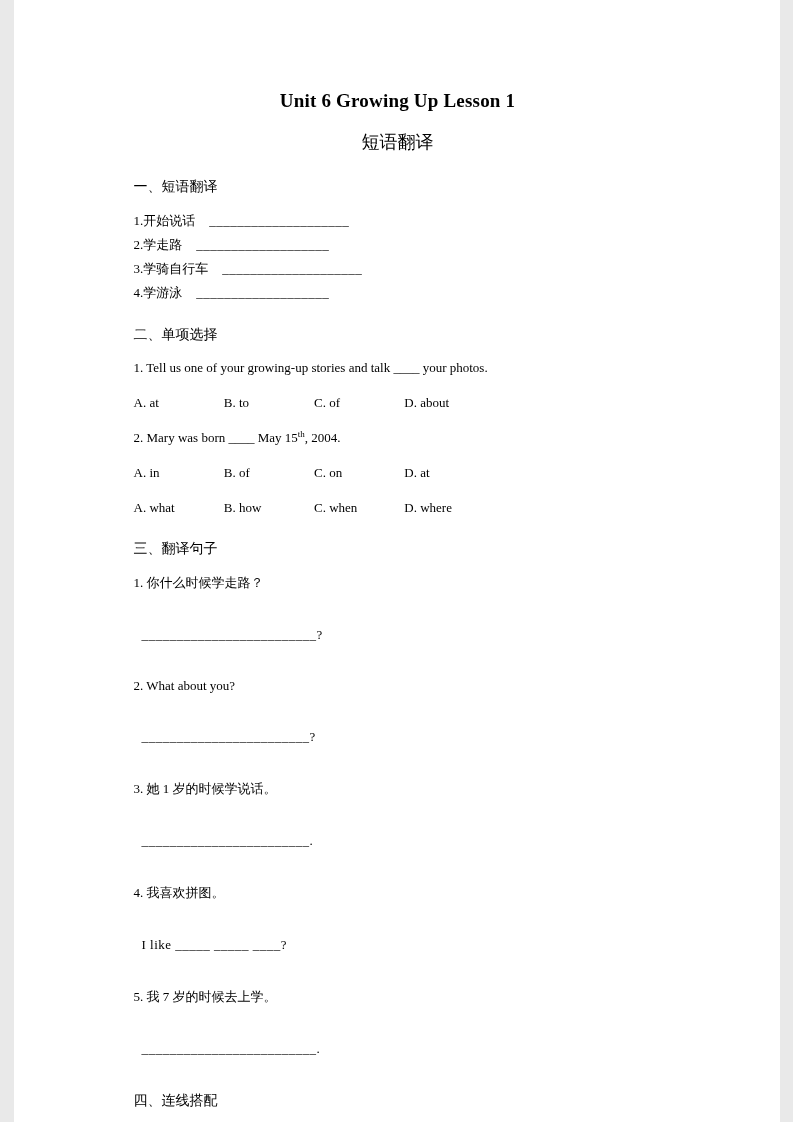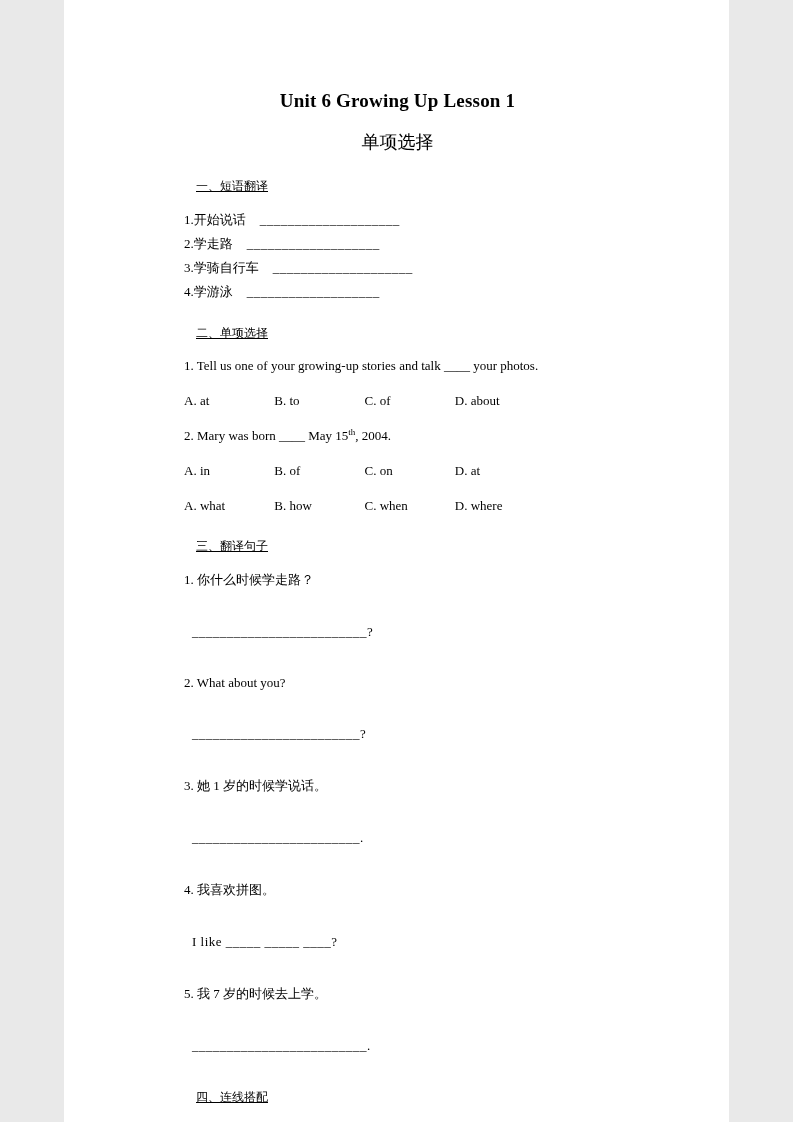--- a/index.html
+++ b/index.html
@@ -1,18 +1,18 @@
 <!DOCTYPE html>
 <html><head>
 <meta charset="utf-8">
 <style>
   * { box-sizing: border-box; }
   html, body { margin: 0; padding: 0; background: #e9e9e9; }
   .page {
-    width: 665px;
+    width: 766px;
     height: 1122px;
     margin: 0 auto;
     background: #ffffff;
     color: #000000;
     font-family: "Liberation Serif", "DejaVu Serif", serif;
     padding: 90px 118px 40px 120px;
     overflow: hidden;
   }
   .title {
     font-size: 19px;
@@ -21,24 +21,23 @@
     margin: 0 0 18px 0;
     letter-spacing: 0.2px;
   }
   .subtitle {
     font-size: 18px;
     font-weight: normal;
     text-align: center;
     margin: 0 0 24px 0;
   }
   .sec-heading {
-    font-size: 12px;
+    font-size: 14px;
     font-weight: normal;
-    margin: 24px 0 16px 12px;
-    text-decoration: underline;
+    margin: 24px 0 16px 0;
   }
   .row {
     font-size: 13px;
     margin: 6px 0;
     white-space: nowrap;
   }
   .phrase-blank {
     margin-left: 14px;
     letter-spacing: 0.5px;
   }
@@ -66,21 +65,21 @@
     letter-spacing: 0.5px;
   }
   .sec4 { margin-top: 30px; }
 </style>
 </head>
 <body>
 
 <div class="page">
 
   <h1 class="title">Unit 6 Growing Up Lesson 1</h1>
-  <h2 class="subtitle">单项选择</h2>
+  <h2 class="subtitle">短语翻译</h2>
 
   <div>
     <h3 class="sec-heading">一、短语翻译</h3>
 
     <p class="row">
       <span>1.开始说话</span><span class="phrase-blank">____________________</span>
     </p>
     <p class="row">
       <span>2.学走路</span><span class="phrase-blank">___________________</span>
     </p>

